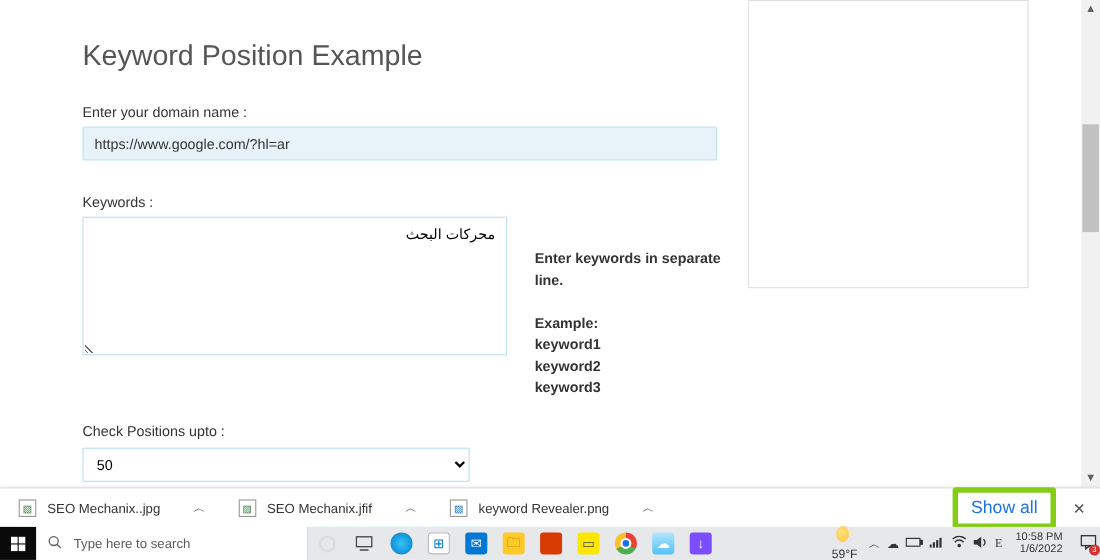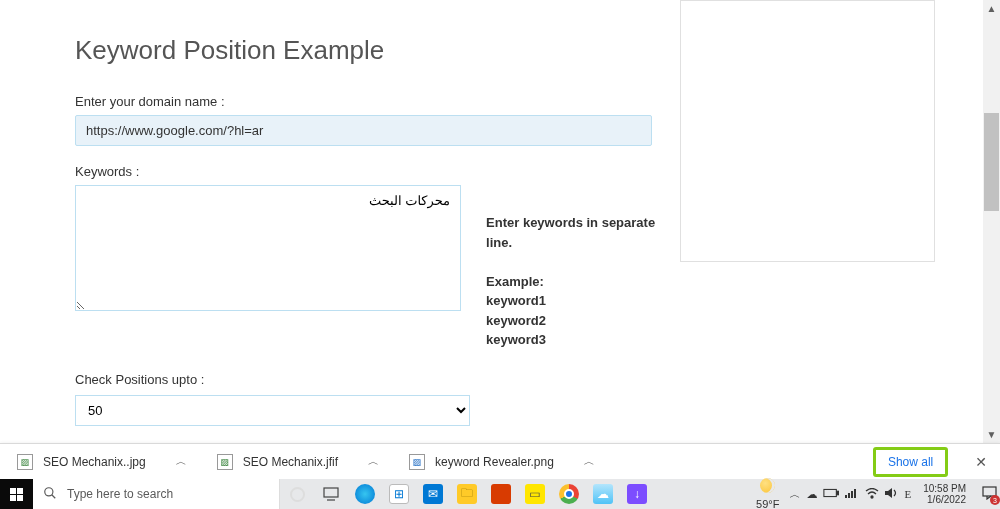--- a/index.html
+++ b/index.html
@@ -5,43 +5,43 @@
     * { margin: 0; padding: 0; box-sizing: border-box; }
     body { font-family: "Segoe UI", Arial, sans-serif; background: #fff; width: 1000px; height: 509px; overflow: hidden; font-size: 13px; color: #333; position: relative; }
 
     
     .browser-content { position: absolute; top: 0; left: 0; right: 7px; bottom: 66px; display: flex; }
     .main-col { width: 680px; padding: 0 0 0 75px; }
     .side-col { position: absolute; left: 680px; top: 0; width: 255px; height: 262px; border: 1px solid #e0e0e0; background: #fff; }
 
     .page-title { font-size: 26px; font-weight: 400; color: #555; margin: 35px 0 28px 0; }
 
-    .field-label { font-size: 13px; color: #333; margin-bottom: 6px; }
+    .field-label { font-size: 13px; color: #333; margin-bottom: 6px; margin-top: 12px; }
     .domain-input { width: 577px; border: 1px solid #bcdff1; background: #e8f2f9; color: #333; padding: 7px 10px; font-size: 13px; font-family: inherit; border-radius: 2px; margin-bottom: 18px; }
     .keywords-row { display: flex; }
     .keywords-textarea { width: 395px; height: 126px; border: 1px solid #bcdff1; padding: 7px 10px; font-size: 13px; font-family: inherit; resize: both; margin-right: 25px; direction: rtl; text-align: right; }
     .keywords-help { font-size: 13px; color: #333; padding-top: 28px; line-height: 1.5; font-weight: bold; }
-    .positions-select { width: 395px; border: 1px solid #bcdff1; padding: 6px 8px; font-size: 13px; font-family: inherit; background: #fff; margin-top: 2px; }
+    .positions-select { width: 352px; border: 1px solid #bcdff1; padding: 6px 8px; font-size: 13px; font-family: inherit; background: #fff; margin-top: 2px; }
     .submit-row { margin-top: 28px; text-align: center; width: 578px; }
     .submit-btn { background: #2cb8e6; color: #fff; border: none; padding: 8px 16px; font-size: 13px; border-radius: 3px; cursor: pointer; }
 
     
     .vscroll { position: absolute; right: 0; top: 0; width: 17px; bottom: 66px; background: #f1f1f1; }
     .vscroll .thumb { position: absolute; left: 1px; top: 113px; width: 15px; height: 98px; background: #c1c1c1; }
     .vscroll .arrow { position: absolute; left: 0; width: 17px; height: 17px; color: #606060; text-align: center; line-height: 17px; font-size: 10px; cursor: pointer; }
     .vscroll .arrow.up { top: 0; }
     .vscroll .arrow.down { bottom: 0; }
 
     
     .downloads-bar { position: absolute; left: 0; right: 0; bottom: 30px; height: 36px; background: #fff; border-top: 1px solid #d9d9d9; box-shadow: 0 -1px 3px rgba(0,0,0,0.05); display: flex; align-items: center; padding: 0 6px; font-size: 12px; color: #333; }
     .dl-item { display: flex; align-items: center; height: 28px; padding: 0 10px; margin-right: 8px; border: 1px solid transparent; border-radius: 2px; cursor: pointer; }
     .dl-item .file-icon { width: 16px; height: 16px; border: 1px solid #999; display: inline-flex; justify-content: center; align-items: center; margin-right: 10px; font-size: 9px; background: #fff; }
     .dl-item .chev { margin-left: 30px; color: #555; font-size: 11px; }
     .spacer { flex: 1; }
-    .showall-btn { color: #1a73e8; border: 3px solid #84cc16; background: #fff; border-radius: 3px; padding: 5px 12px; font-size: 12px; cursor: pointer; margin-right: 20px; }
+    .showall-btn { color: #1a73e8; border: 5px solid #84cc16; background: #fff; border-radius: 3px; padding: 5px 12px; font-size: 16px; cursor: pointer; margin-right: 8px; }
     .dl-close { padding: 5px 7px; color: #555; cursor: pointer; font-size: 14px; }
 
     
     .taskbar { position: absolute; left: 0; right: 0; bottom: 0; height: 30px; background: #e7e8ea; display: flex; align-items: center; font-size: 12px; color: #333; }
     .start-btn { width: 33px; height: 30px; background: #0a0a0a; display: flex; align-items: center; justify-content: center; cursor: pointer; }
     .win-logo { width: 13px; height: 13px; display: grid; grid-template-columns: 1fr 1fr; grid-template-rows: 1fr 1fr; gap: 1px; }
     .win-logo span { background: #fff; }
     .search-box { display: flex; align-items: center; height: 30px; width: 247px; background: #fff; border-right: 1px solid #ddd; cursor: text; padding-left: 10px; color: #5a5a5a; }
     .search-box .mag { margin-right: 10px; font-size: 13px; }
     .tb-icons { display: flex; align-items: center; height: 30px; }

